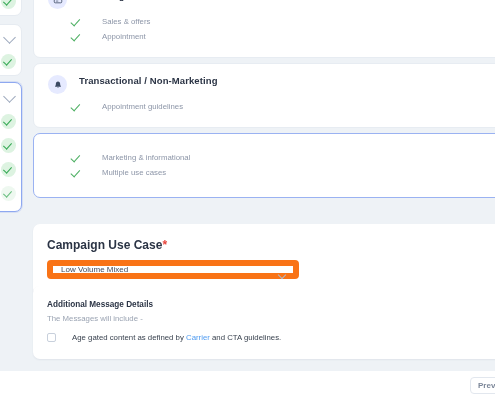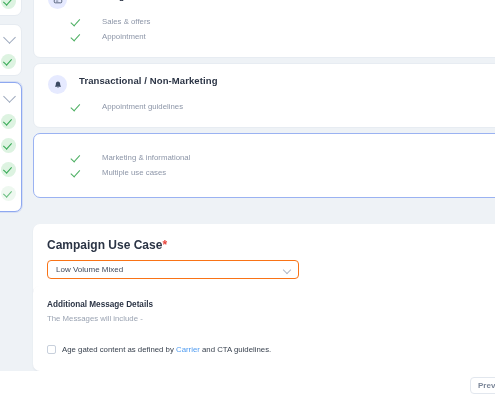--- a/index.html
+++ b/index.html
@@ -173,21 +173,21 @@
     font-weight: bold;
     color: #2b3445;
     margin-bottom: 8px;
   }
   .req { color: #e8453c; font-weight: bold; }
 
   .select {
     position: relative;
     width: 252px;
     height: 19px;
-    border: 1px solid #f97316;
+    border: 6px solid #f97316;
     border-radius: 4px;
     background: #ffffff;
     display: flex;
     align-items: center;
     padding: 0 8px;
   }
   .select-value {
     font-size: 8px;
     color: #404a5c;
   }
@@ -202,27 +202,27 @@
 
   .panel-title {
     font-size: 8.2px;
     font-weight: bold;
     color: #2b3445;
     margin-bottom: 5px;
   }
   .panel-sub {
     font-size: 7.8px;
     color: #9aa3b2;
-    margin-bottom: 22px;
+    margin-bottom: 10px;
   }
 
   .check-row {
     display: flex;
     align-items: center;
-    gap: 6px;
+    gap: 16px;
   }
   .checkbox {
     flex: 0 0 auto;
     width: 9px; height: 9px;
     border: 1px solid #c8d0dc;
     border-radius: 2px;
     background: #ffffff;
   }
   .check-text {
     font-size: 7.8px;

